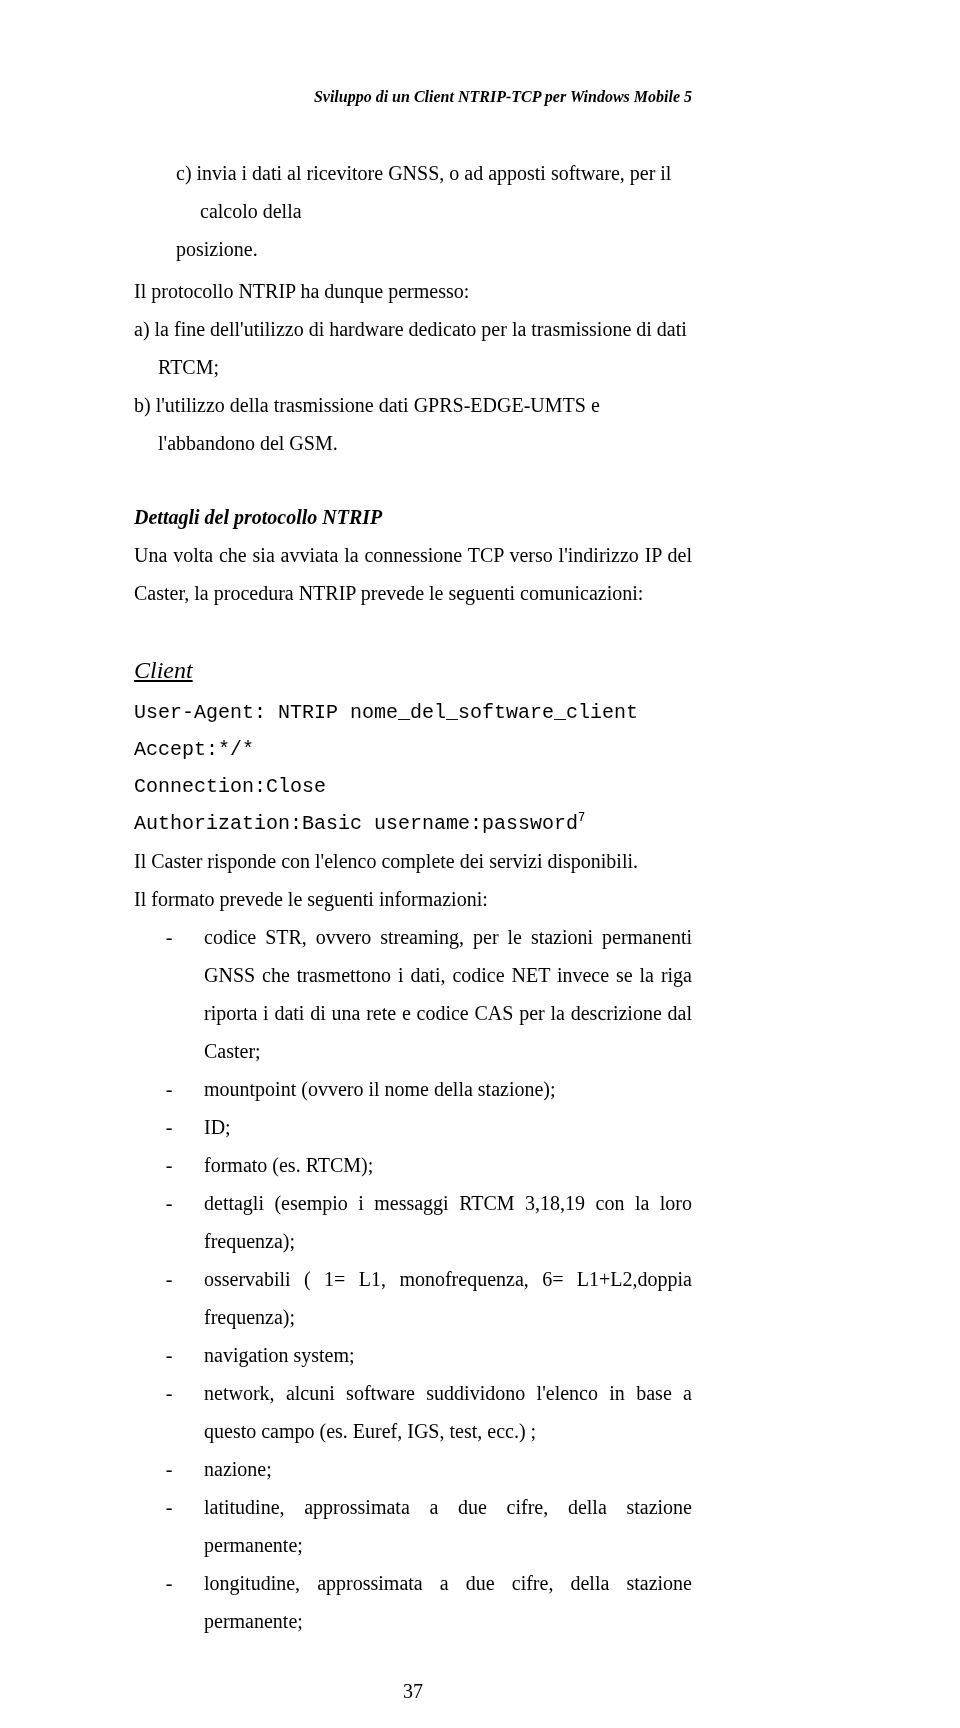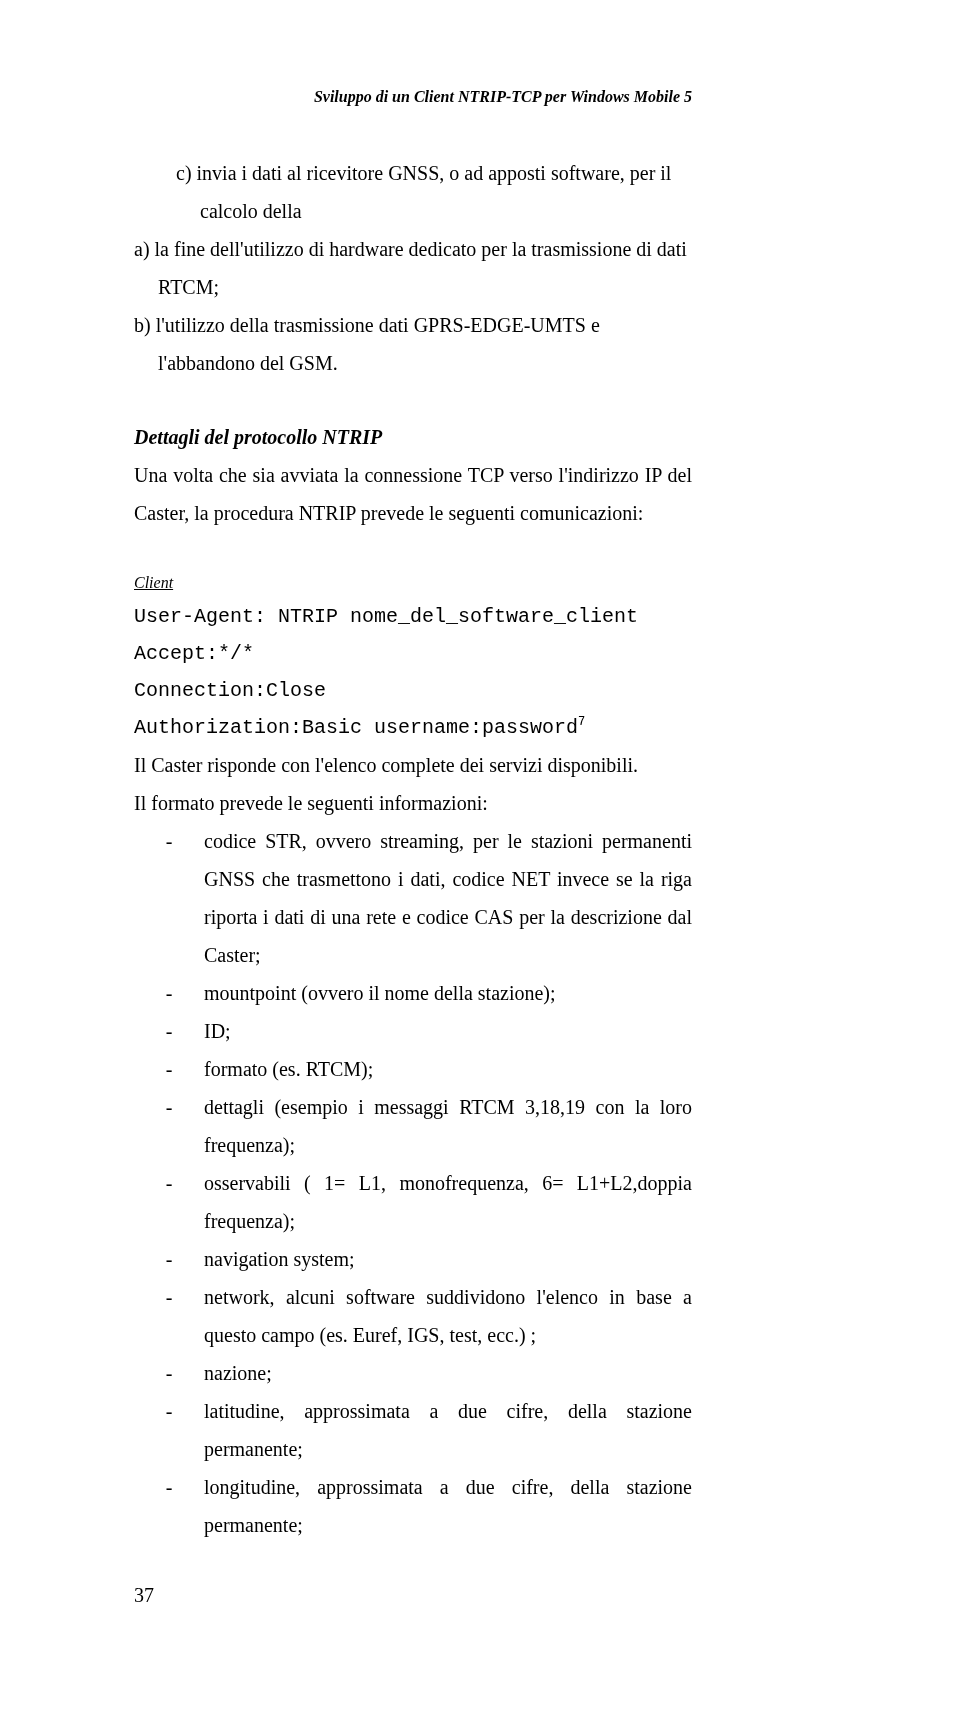--- a/index.html
+++ b/index.html
@@ -44,21 +44,21 @@
     margin-top: 36px;
     line-height: 1.9;
     font-style: italic;
   }
   .justify {
     text-align: justify;
   }
   .client-caster {
     font-style: italic;
     text-decoration: underline;
-    font-size: 16px;
+    font-size: 24px;
     margin-top: 36px;
     line-height: 1.9;
   }
   .mono {
     font-family: "Courier New", Courier, monospace;
     font-size: 20px;
     line-height: 1.85;
     white-space: pre;
   }
   .sup {
@@ -74,39 +74,41 @@
   }
   .dash {
     width: 70px;
     flex-shrink: 0;
     text-align: center;
   }
   .dash-text {
     flex: 1;
   }
   .page-num {
-    text-align: left;
+    text-align: center;
     font-size: 20px;
     margin-top: 40px;
   }
 </style>
 </head>
 <body>
 
 <div class="page">
 
   <div class="header">Sviluppo di un Client NTRIP-TCP per Windows Mobile 5</div>
 
   <div class="para">
     <div class="list-a">
       <span>c)</span>
       <span>invia i dati al ricevitore GNSS, o ad apposti software, per il calcolo della</span>
     </div>
+    <div class="indent-text">posizione.</div>
   </div>
 
+  <p class="intro-line">Il protocollo NTRIP ha dunque permesso:</p>
 
   <div class="para list-a">
     <span>a)</span>
     <span>la fine dell'utilizzo di hardware dedicato per la trasmissione di dati RTCM;</span>
   </div>
 
   <div class="para list-a">
     <span>b)</span>
     <span>l'utilizzo della trasmissione dati GPRS-EDGE-UMTS e l'abbandono del GSM.</span>
   </div>

